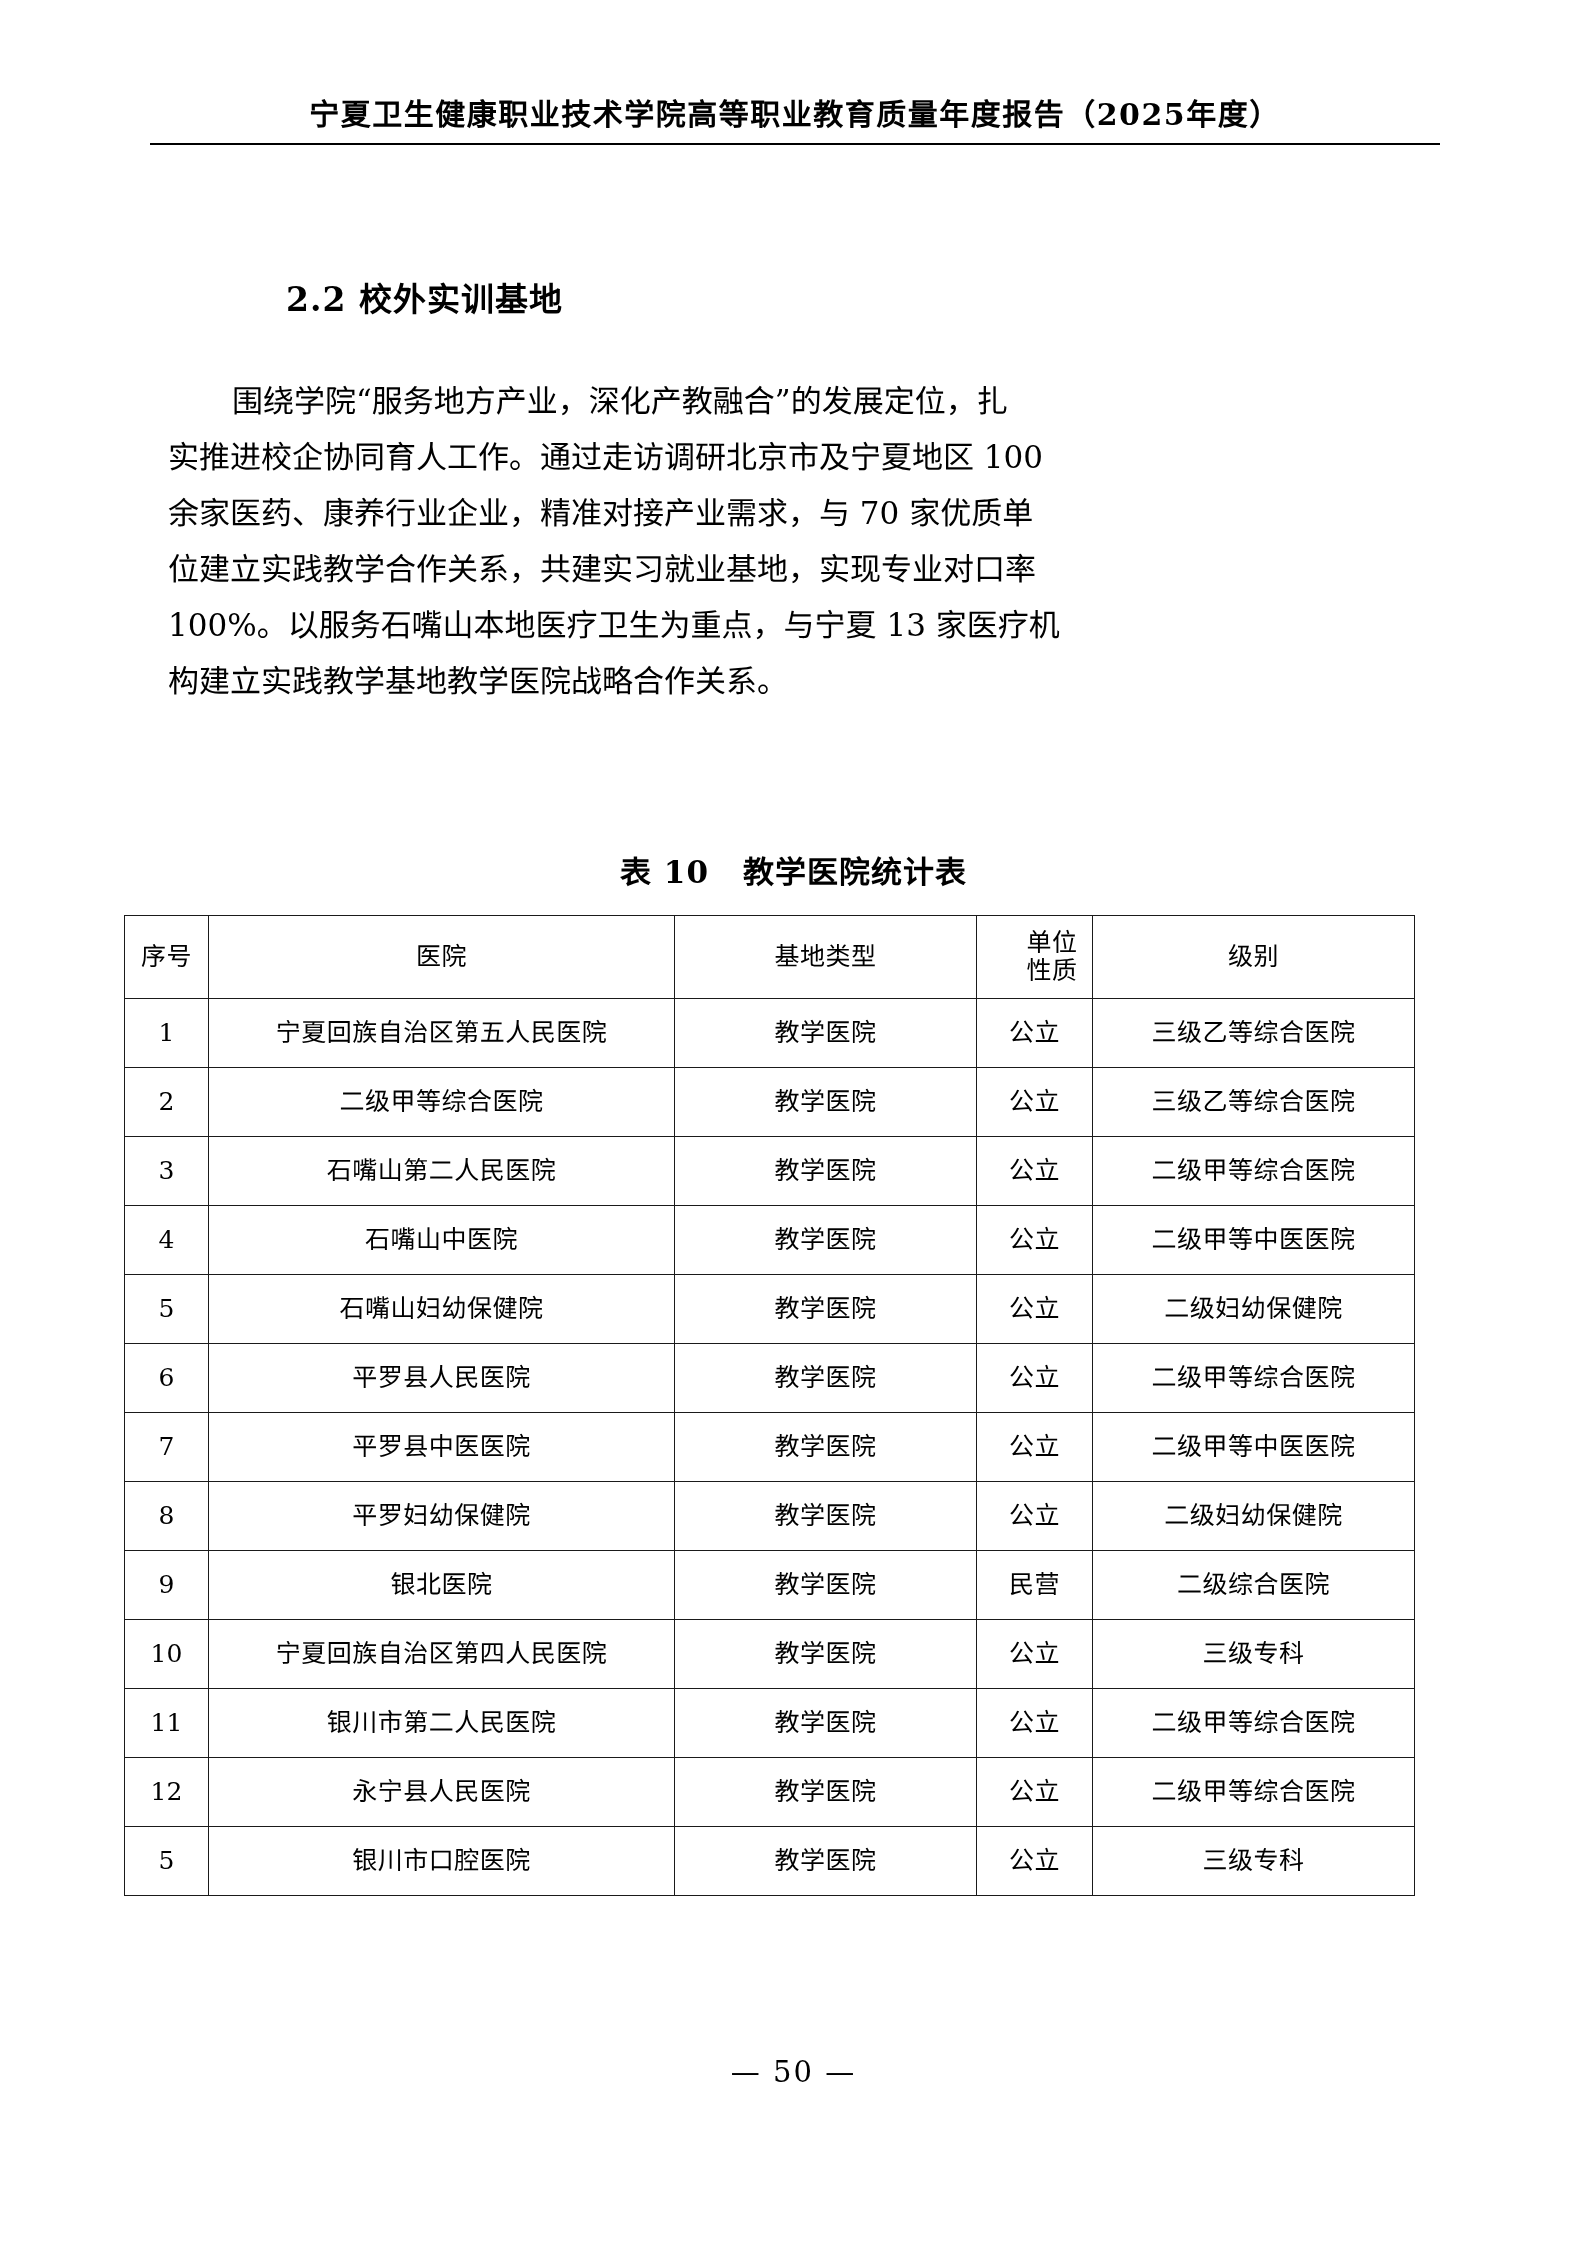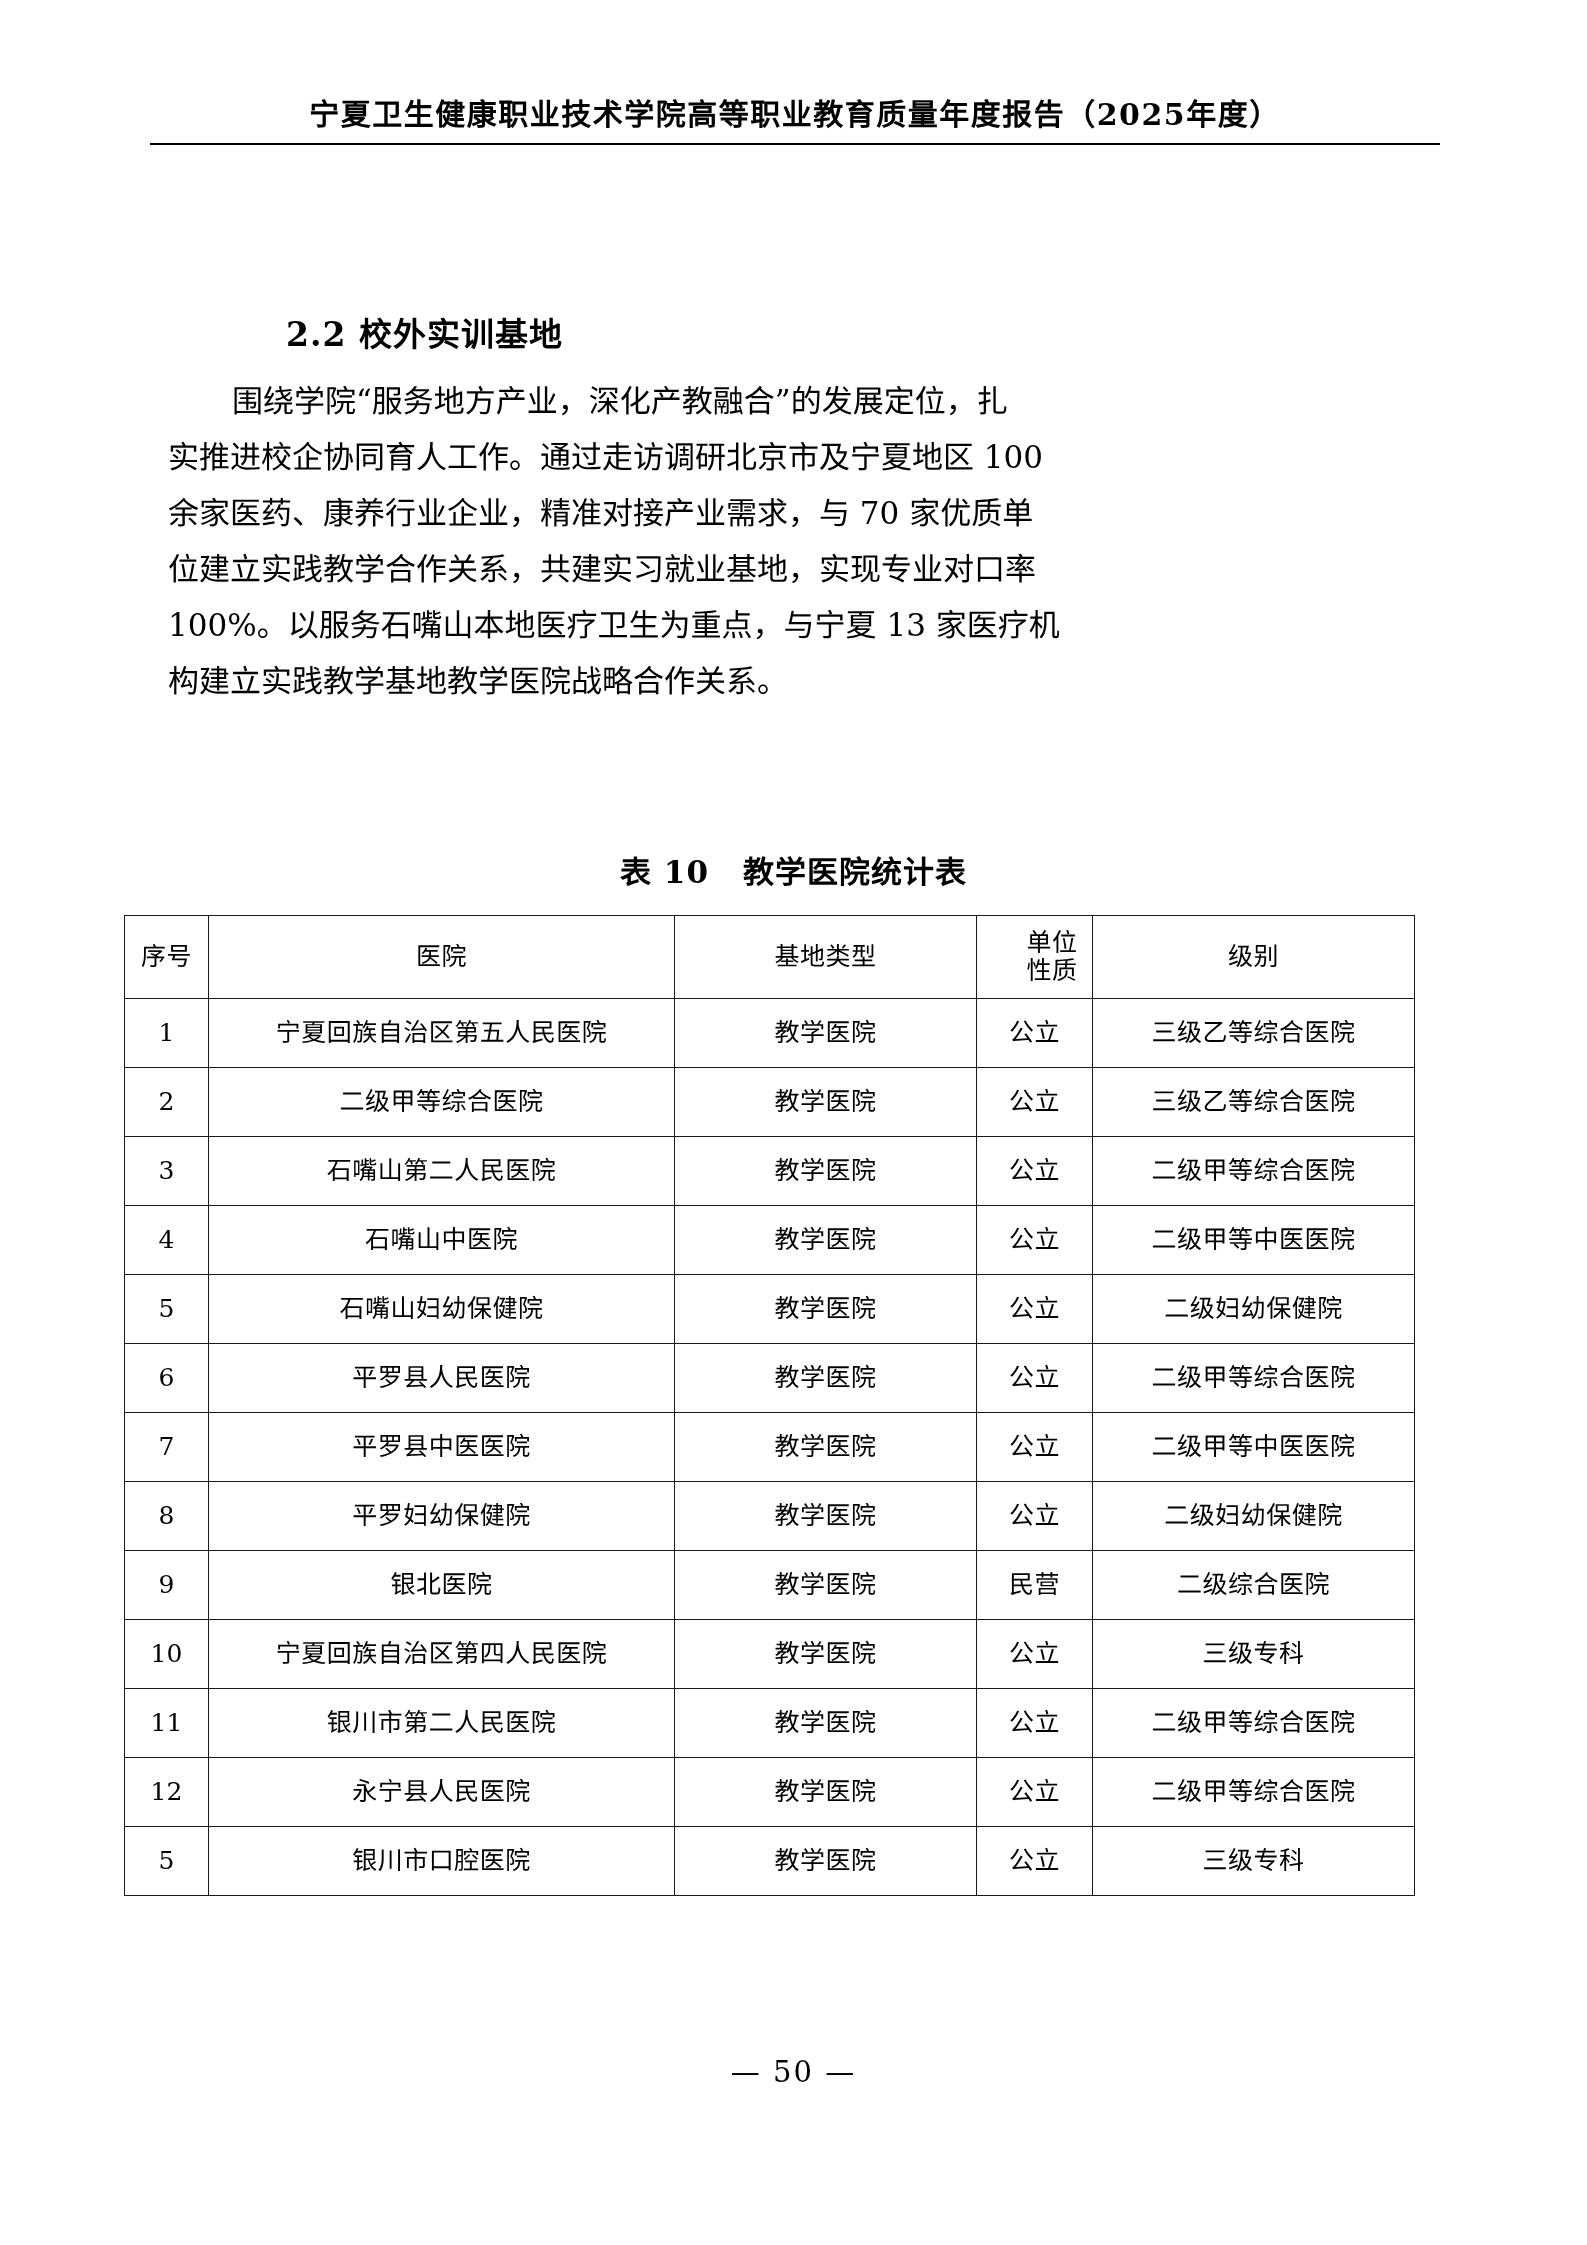--- a/index.html
+++ b/index.html
@@ -43,21 +43,21 @@
   .header-rule {
     margin-top: 9px;
     border-top: 2.2px solid #000;
     width: 100%;
   }
 
   
   .section-heading {
     position: absolute;
     left: 286px;
-    top: 308px;
+    top: 273px;
     font-size: 33px;
     font-weight: 700;
     letter-spacing: 1px;
     white-space: nowrap;
     font-family: "DejaVu Serif", "Liberation Serif", serif;
   }
 
   
   .body-para {
     position: absolute;

